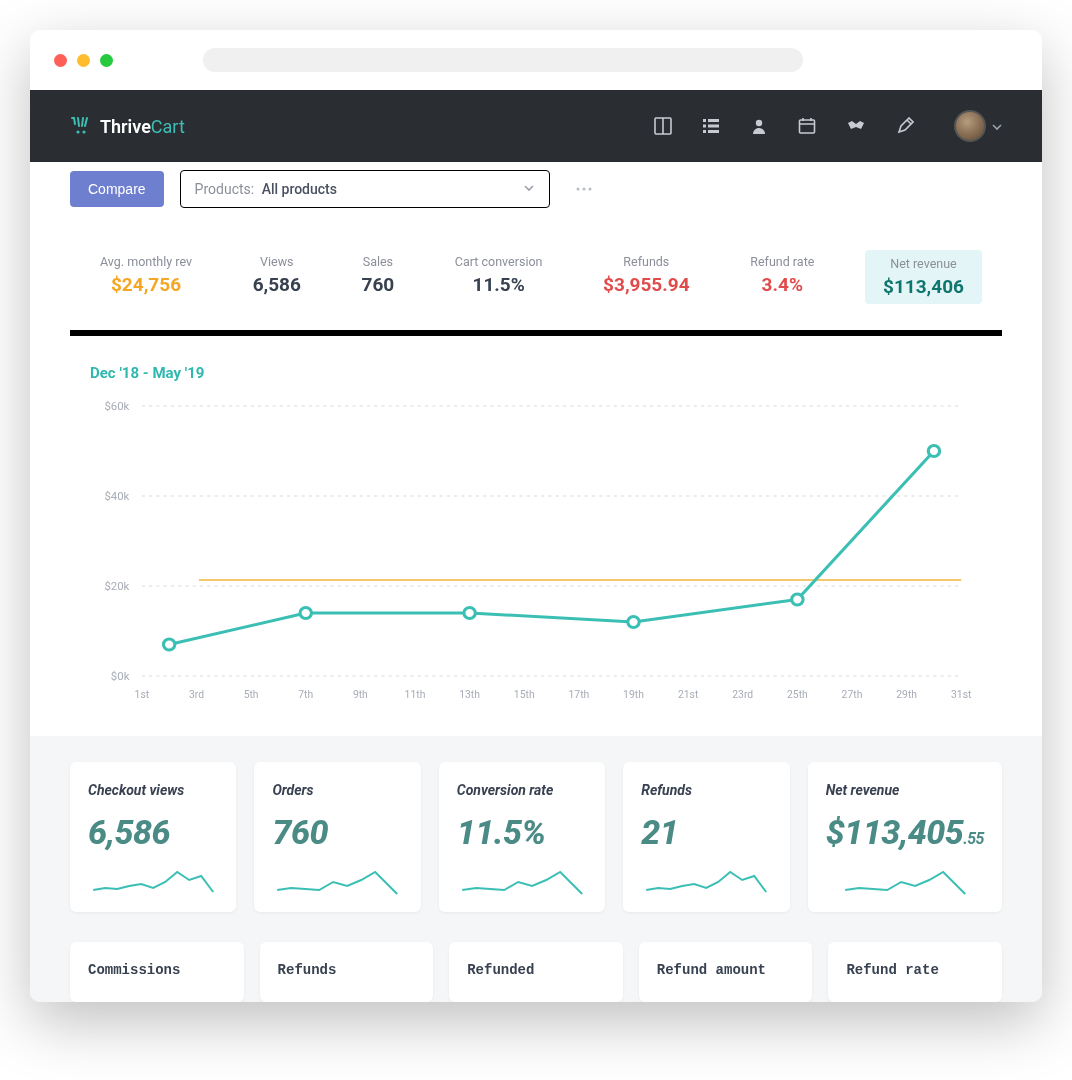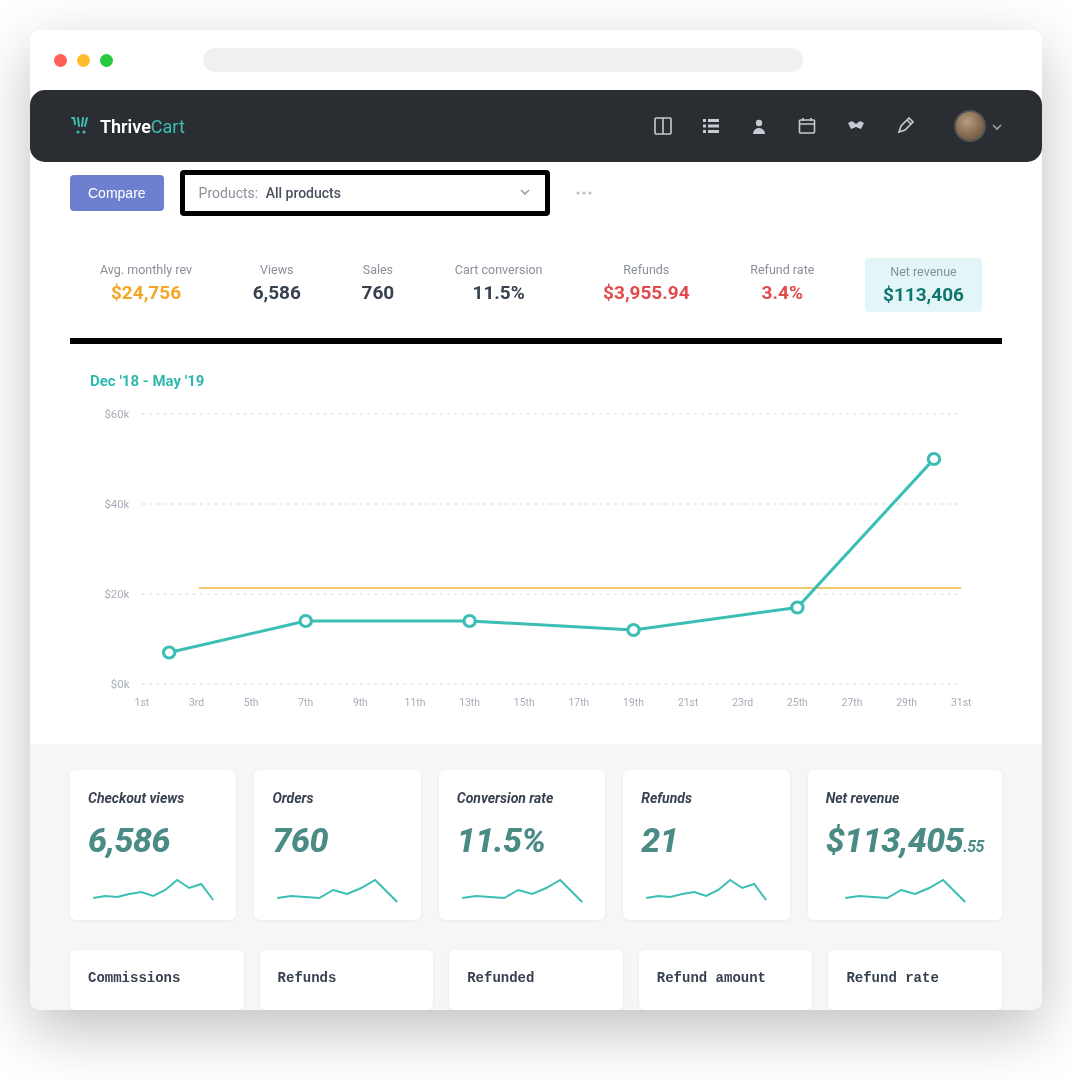--- a/index.html
+++ b/index.html
@@ -37,21 +37,20 @@
     border-radius: 12px;
   }
 
   .app-header {
     background: #2a2e33;
     height: 72px;
     display: flex;
     align-items: center;
     padding: 0 40px;
     justify-content: space-between;
-    border-radius: 15px;
   }
   .brand { display: flex; align-items: center; gap: 8px; color: #fff; font-weight: 600; font-size: 18px; }
   .brand-icon svg { display: block; }
   .brand-text .thrive { color: #fff; }
   .brand-text .cart { color: #3bbfb4; font-weight: 400; }
   .nav-icons { display: flex; align-items: center; gap: 30px; }
   .nav-icon { color: #c7cbd1; cursor: pointer; }
   .nav-icon svg { display: block; }
   .avatar-wrap { display: flex; align-items: center; gap: 6px; margin-left: 10px; }
   .avatar {
@@ -70,21 +69,21 @@
     background: #6f7fcf;
     color: #fff;
     border: none;
     padding: 10px 18px;
     border-radius: 4px;
     font-size: 14px;
     font-weight: 500;
     cursor: pointer;
   }
   .dropdown {
-    border: 5px solid #000000;
+    border: 1px solid #000000;
     border-radius: 4px;
     padding: 10px 14px;
     background: #fff;
     display: flex;
     align-items: center;
     justify-content: space-between;
     cursor: pointer;
     font-size: 14px;
     color: #8a8f99;
   }

